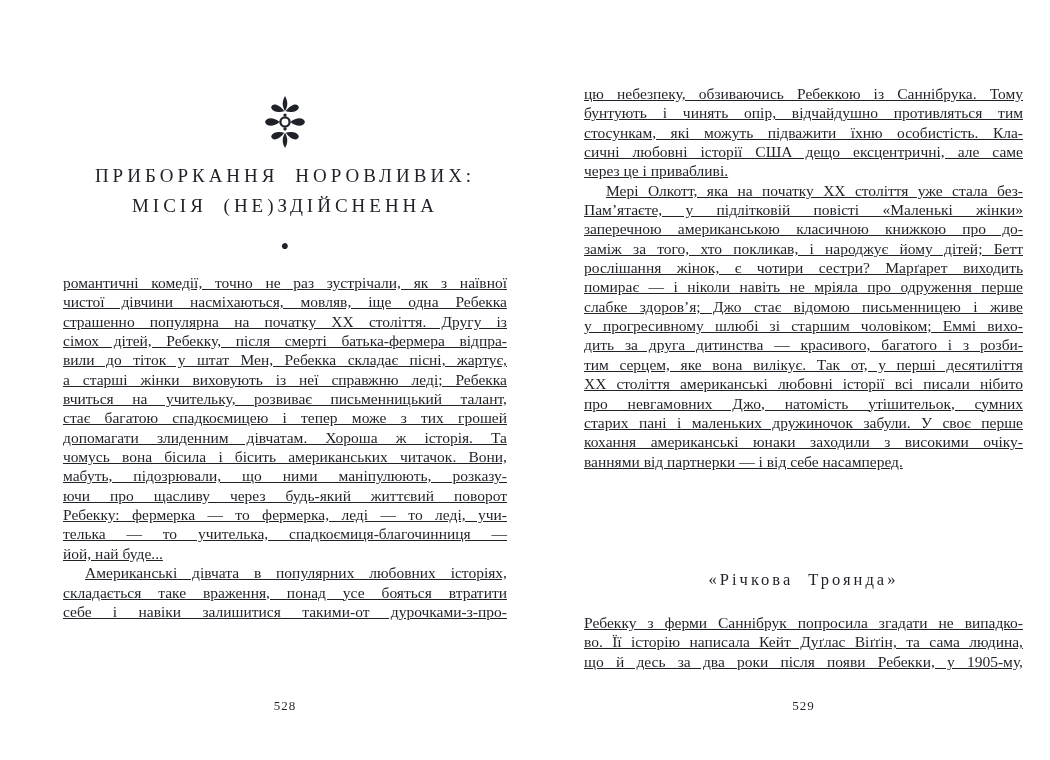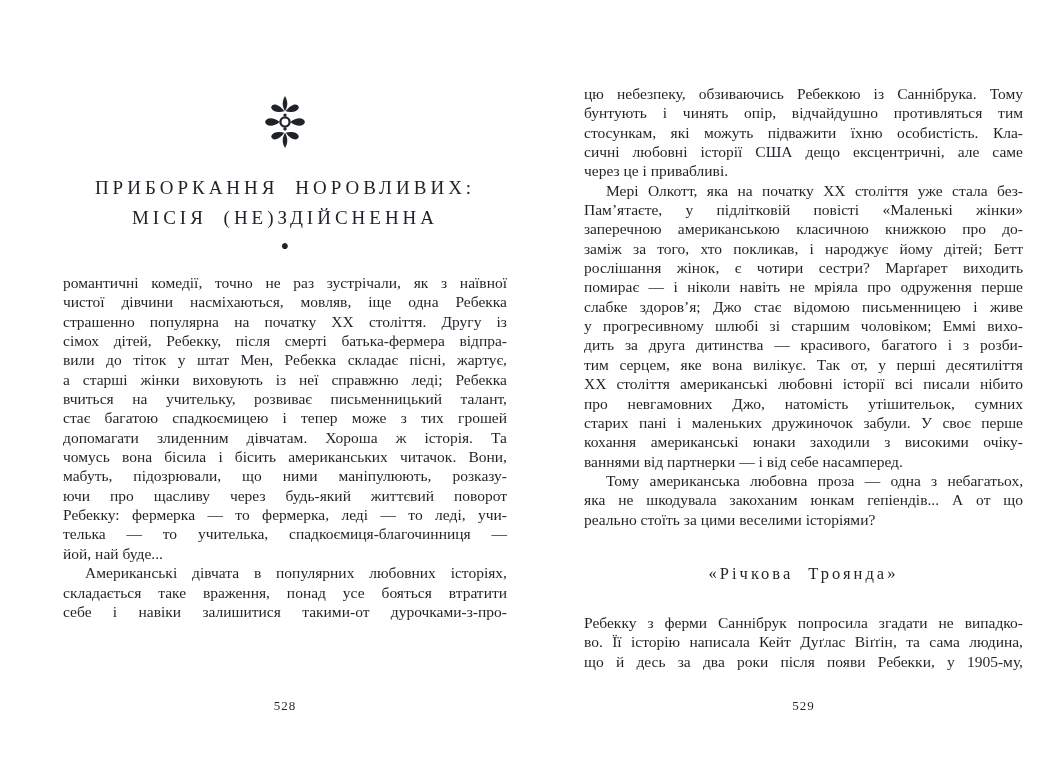--- a/index.html
+++ b/index.html
@@ -12,42 +12,42 @@
     color: #1f2228;
     overflow: hidden;
   }
   .page { position: absolute; top: 0; height: 100%; }
   .page-left  { left: 63px;  width: 444px; }
   .page-right { left: 584px; width: 439px; }
 
   .ornament { position: absolute; top: 94px; left: 0; right: 0; text-align: center; }
 
   .chapter-title {
-    position: absolute; top: 161px; left: 0; right: 0; margin: 12px;
+    position: absolute; top: 161px; left: 0; right: 0; margin: 0;
     text-align: center; font-size: 19px; font-weight: 400;
     letter-spacing: 4px; word-spacing: 8px; line-height: 30px;
   }
   .chapter-title .tline { display: block; }
 
   .bullet {
     position: absolute; top: 234px; left: 0; right: 0;
     text-align: center; font-size: 25px; line-height: 25px;
   }
 
-  .body { position: absolute; left: 0; right: 0; font-size: 15.5px; line-height: 19.35px; }
+  .body { position: absolute; left: 0; right: 0; font-size: 15.5px; line-height: 19.35px; text-decoration: underline; }
   .page-left  .body        { top: 273px; }
   .page-right .body-top    { top: 84px; }
   .page-right .body-bottom { top: 613px; }
 
   .line { text-align: justify; text-align-last: justify; }
   .line.last { text-align-last: left; }
   .para.indent .line:first-child { text-indent: 22px; }
 
   .section-heading {
-    position: absolute; top: 559px; left: 0; right: 0; margin: 4px;
+    position: absolute; top: 559px; left: 0; right: 0; margin: 10px;
     text-align: center; font-size: 16.5px; font-weight: 400;
     letter-spacing: 3px; word-spacing: 8px; line-height: 22px;
   }
 
   .pagenum {
     position: absolute; top: 699px; left: 0; right: 0;
     text-align: center; font-size: 13px; line-height: 14px; letter-spacing: 1px;
   }
 </style>
 </head>
@@ -128,25 +128,20 @@
           <div class="line">слабке здоров’я; Джо стає відомою письменницею і живе</div>
           <div class="line">у прогресивному шлюбі зі старшим чоловіком; Еммі вихо-</div>
           <div class="line">дить за друга дитинства — красивого, багатого і з розби-</div>
           <div class="line">тим серцем, яке вона вилікує. Так от, у перші десятиліття</div>
           <div class="line">XX століття американські любовні історії всі писали нібито</div>
           <div class="line">про невгамовних Джо, натомість утішительок, сумних</div>
           <div class="line">старих пані і маленьких дружиночок забули. У своє перше</div>
           <div class="line">кохання американські юнаки заходили з високими очіку-</div>
           <div class="line last">ваннями від партнерки — і від себе насамперед.</div>
         </div>
-      <div class="para indent">
-          <div class="line">Тому американська любовна проза — одна з небагатьох,</div>
-          <div class="line">яка не шкодувала закоханим юнкам гепіендів... А от що</div>
-          <div class="line last">реально стоїть за цими веселими історіями?</div>
-        </div>
     </div>
 
     <h2 class="section-heading">«Річкова Троянда»</h2>
 
     <div class="body body-bottom">
       <div class="para">
           <div class="line">Ребекку з ферми Саннібрук попросила згадати не випадко-</div>
           <div class="line">во. Її історію написала Кейт Дуґлас Віґґін, та сама людина,</div>
           <div class="line">що й десь за два роки після появи Ребекки, у 1905-му,</div>
         </div>

